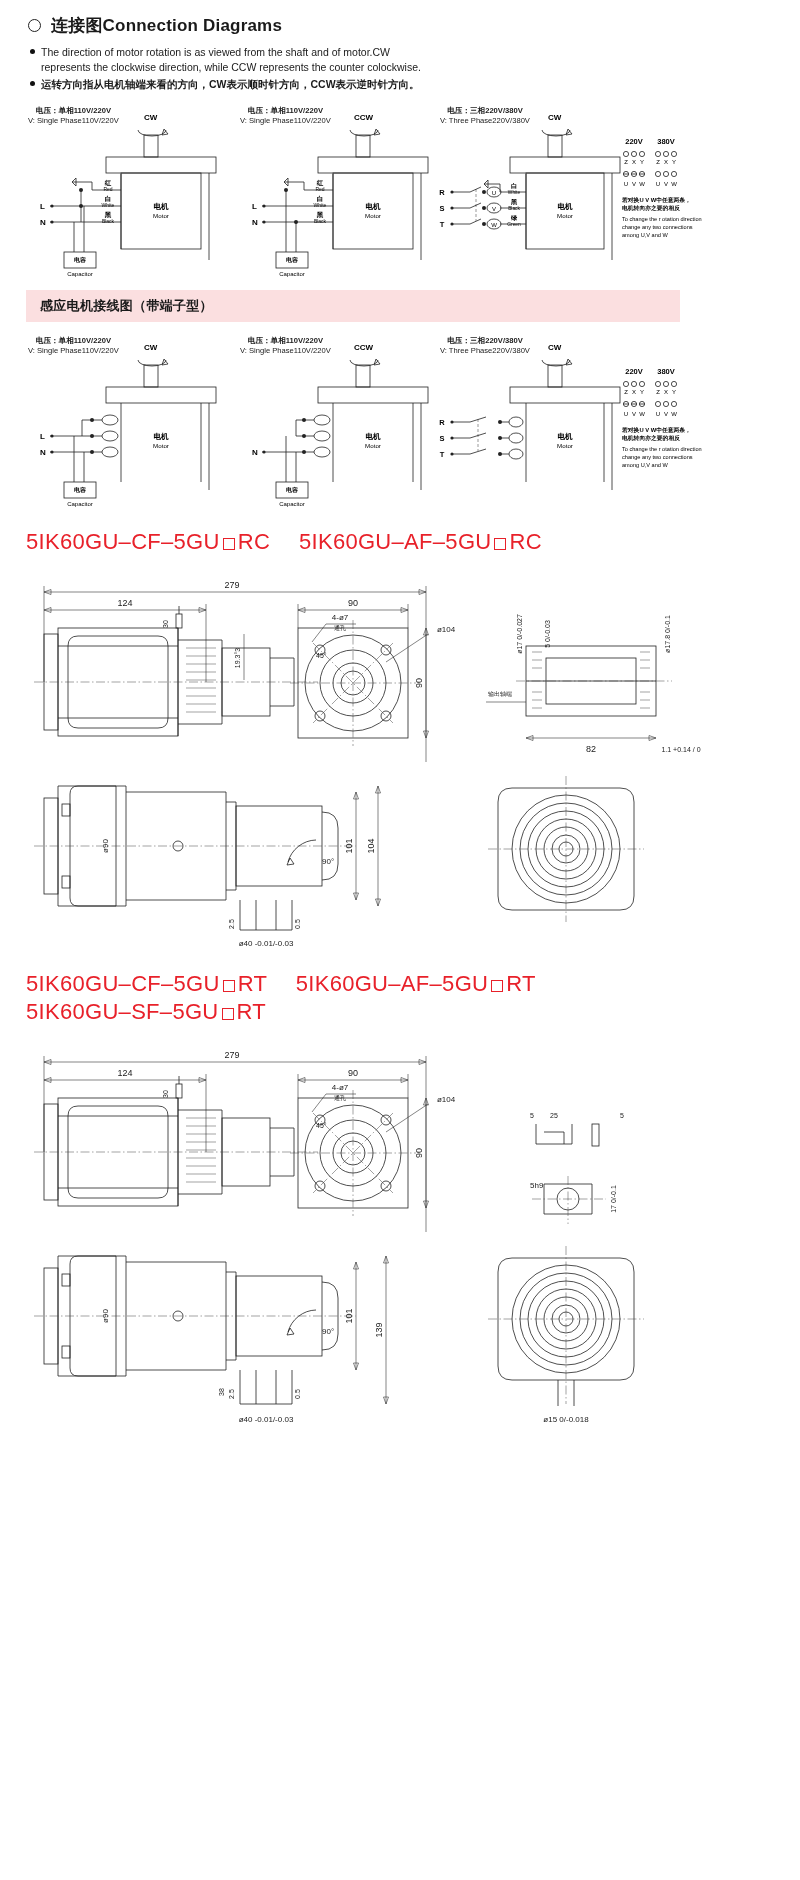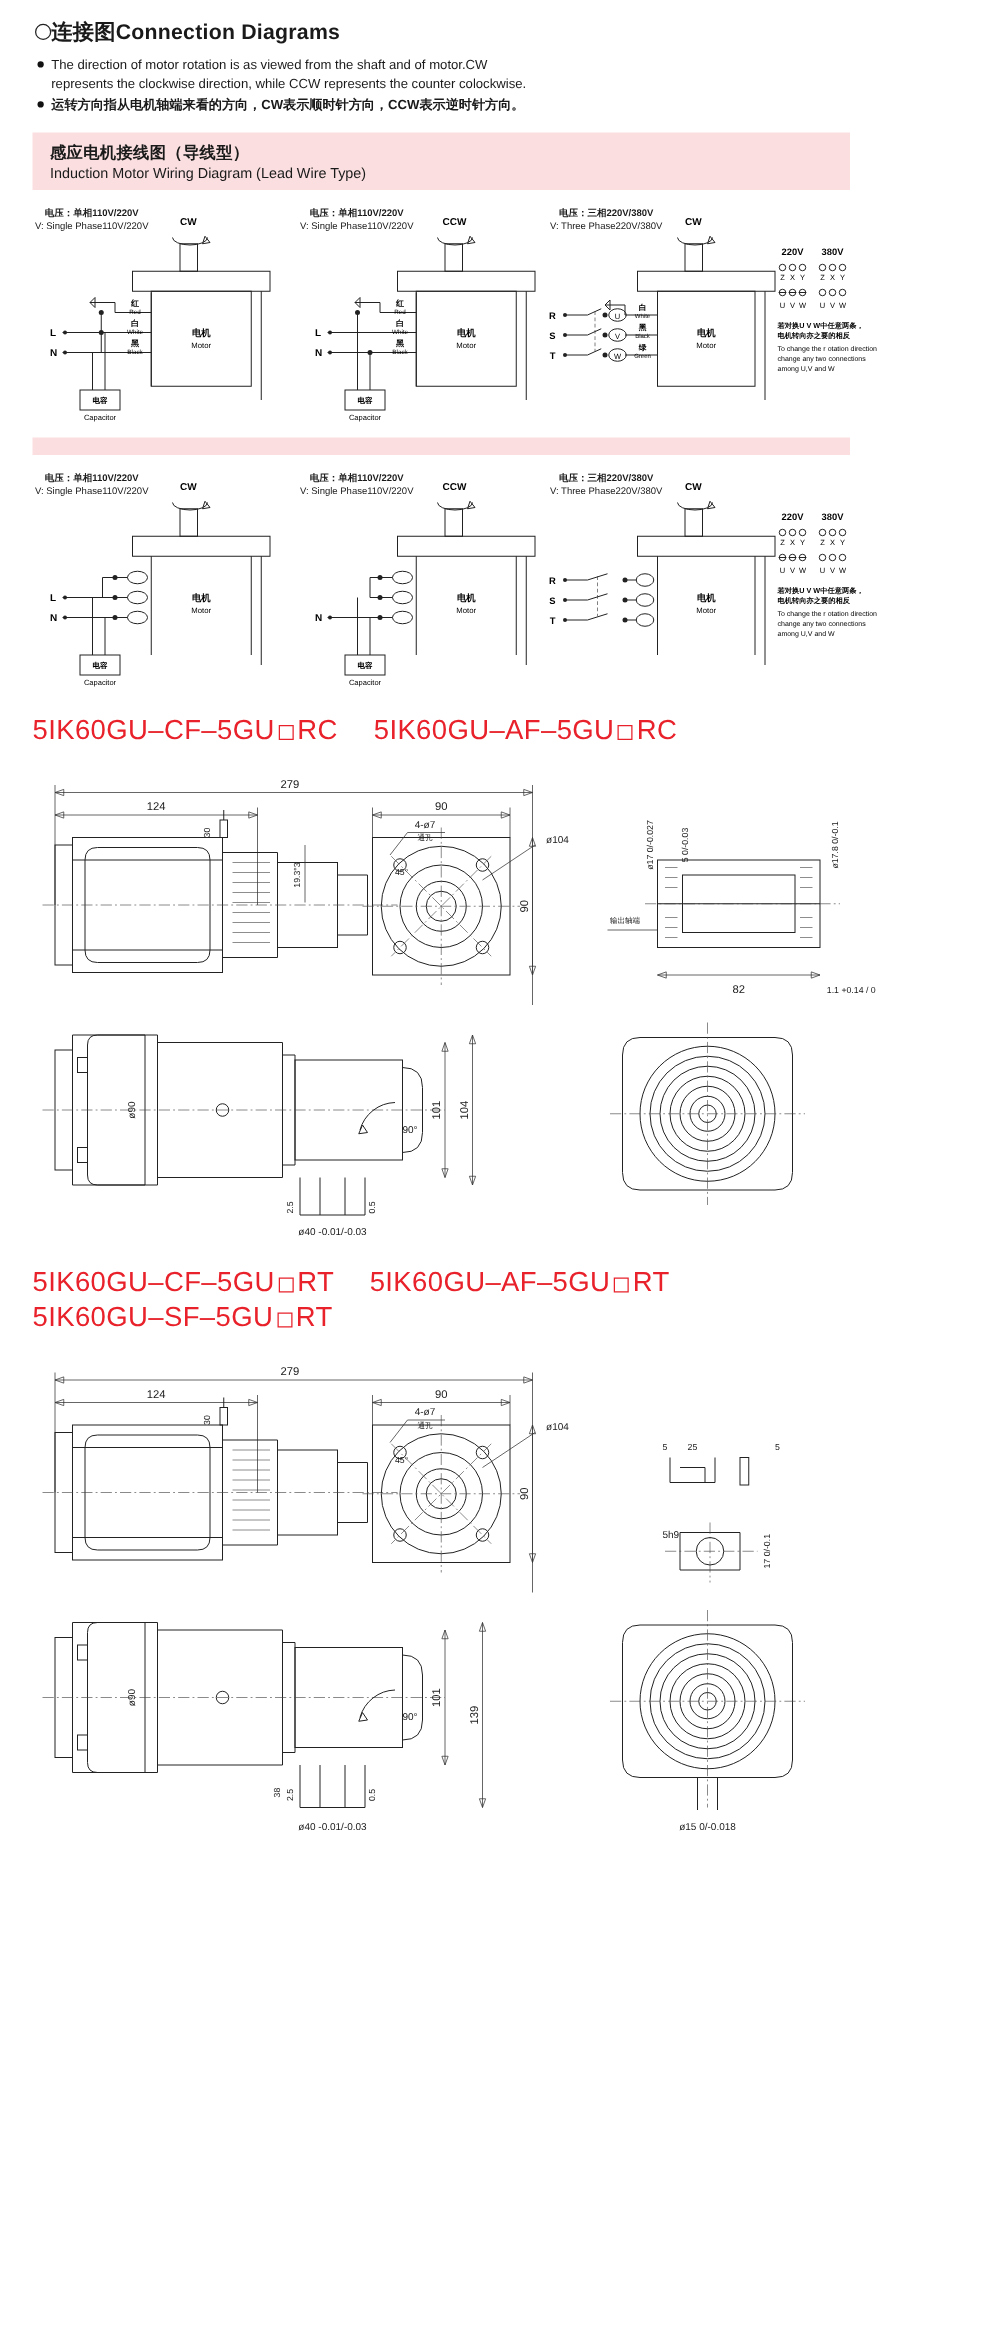--- a/index.html
+++ b/index.html
@@ -8,21 +8,21 @@
     width:800px; height:1880px;
     background:#ffffff;
     font-family:"Liberation Sans", sans-serif;
     color:#1a1a1a;
     position:relative;
     overflow:hidden;
   }
   .page { width:800px; height:1880px; position:relative; padding:0 62px 0 12px; }
 
   
-  .hdr { display:flex; align-items:center; padding:14px 0 0 16px; }
+  .hdr { display:flex; align-items:center; gap:10px; padding:14px 0 0 16px; }
   .hdr .circ {
     width:13px; height:13px; border:1.6px solid #222; border-radius:50%;
     display:inline-block; flex:0 0 auto;
   }
   .hdr-title { font-size:17px; font-weight:700; letter-spacing:.2px; }
 
   .bullets { margin:8px 0 0 18px; }
   .bullet { display:flex; gap:6px; font-size:10.5px; line-height:1.42; margin-bottom:2px; }
   .bullet .dot {
     width:5px; height:5px; background:#111; border-radius:50%;
@@ -87,24 +87,20 @@
         <span class="txt en">The direction of motor rotation is as viewed from the shaft and of motor.CW</span><br>
         <span class="txt en">represents the clockwise direction, while CCW represents the counter colockwise.</span>
       </span>
     </div>
     <div class="bullet">
       <span class="dot"></span>
       <span class="txt">运转方向指从电机轴端来看的方向，CW表示顺时针方向，CCW表示逆时针方向。</span>
     </div>
   </div>
 
-  <div class="band">
-    <div class="cn">感应电机接线图（导线型）</div>
-    <div class="en">Induction Motor Wiring Diagram (Lead Wire Type)</div>
-  </div>
 
   <div class="wire-row" style="margin-top:10px;">
 
     <div class="wcell c1">
       <div class="vlab">
         <span>电压：单相110V/220V</span><br>
         <span class="en">V: Single Phase110V/220V</span>
       </div>
       <svg class="wd" width="200" height="180" viewBox="0 0 200 180">
 
@@ -284,20 +280,21 @@
         <text x="184" y="100" font-size="5.8" font-weight="600">若对换U V W中任意两条，</text>
         <text x="184" y="108" font-size="5.8" font-weight="600">电机转向亦之要的相反</text>
         <text x="184" y="119" font-size="5.6">To change the r  otation direction</text>
         <text x="184" y="127" font-size="5.6">change any two connections</text>
         <text x="184" y="135" font-size="5.6">among U,V and W</text>
       </svg>
     </div>
   </div>
 
   <div class="band" style="margin-top:8px;">
+    <div class="cn">感应电机接线图（带端子型）</div>
   </div>
 
   <div class="wire-row" style="margin-top:10px;">
 
     <div class="wcell c1">
       <div class="vlab">
         <span>电压：单相110V/220V</span><br>
         <span class="en">V: Single Phase110V/220V</span>
       </div>
       <svg class="wd" width="200" height="180" viewBox="0 0 200 180">

